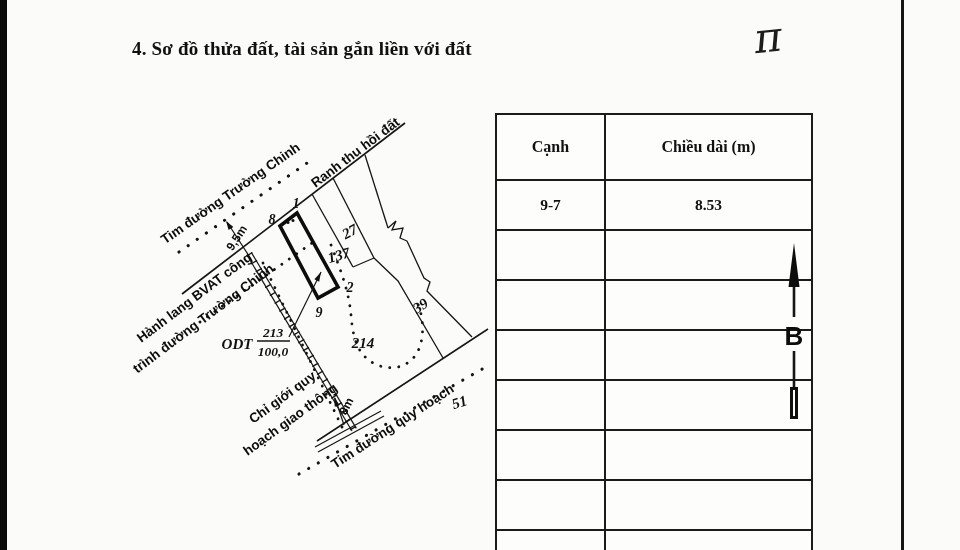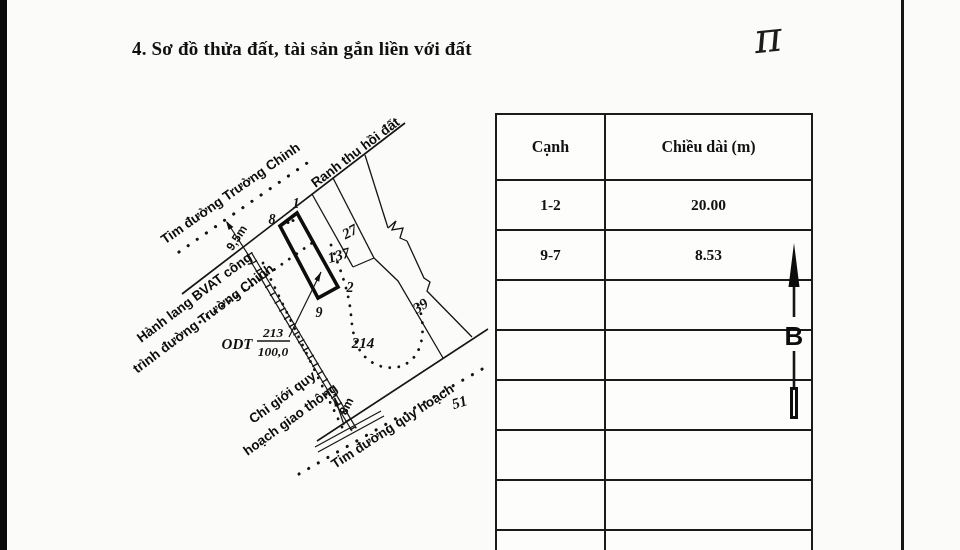--- a/index.html
+++ b/index.html
@@ -52,24 +52,20 @@
   <div class="hand-mark">π</div>
 
   <table class="len-table">
     <thead>
       <tr>
         <th class="col-edge">Cạnh</th>
         <th class="col-len">Chiều dài (m)</th>
       </tr>
     </thead>
     <tbody>
-        <tr>
-          <td class="col-edge">1-2</td>
-          <td class="col-len">20.00</td>
-        </tr>
         <tr>
           <td class="col-edge">9-7</td>
           <td class="col-len">8.53</td>
         </tr>
         <tr>
           <td class="col-edge"></td>
           <td class="col-len"></td>
         </tr>
         <tr>
           <td class="col-edge"></td>

